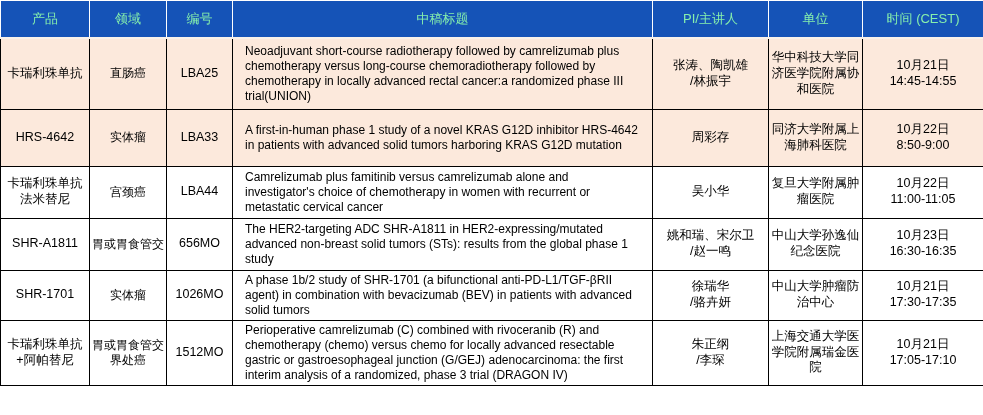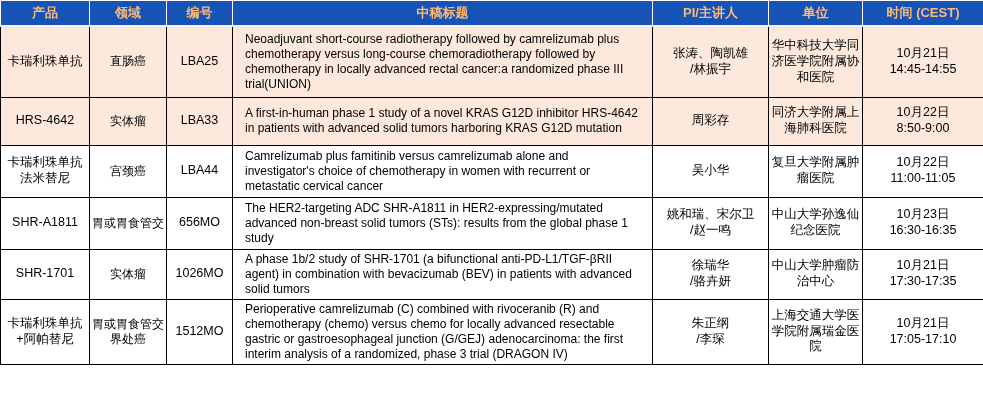--- a/index.html
+++ b/index.html
@@ -22,27 +22,27 @@
   }
   col.c-product{width:89px;}
   col.c-field{width:77px;}
   col.c-code{width:66px;}
   col.c-title{width:420px;}
   col.c-pi{width:116px;}
   col.c-org{width:94px;}
   col.c-time{width:121px;}
   thead th{
     background:#1553B7;
-    color:#fdba74;
-    font-weight:bold;
+    color:#86efac;
+    font-weight:normal;
     font-size:13px;
     height:22px;
     border:1px solid #ffffff;
     border-bottom:2px solid #F9F1EA;
-    padding:1px 2px;
+    padding:7px 2px;
     text-align:center;
     vertical-align:middle;
   }
   tbody td{
     border:1px solid #000000;
     color:#000000;
     font-size:12.5px;
     text-align:center;
     vertical-align:middle;
     padding:1px 2px;
@@ -55,21 +55,21 @@
     background:#FCE9DC;
   }
   tbody td.col-title{
     text-align:left;
     padding:2px 12px;
     font-size:12px;
     line-height:15px;
   }
   tbody td.col-field{font-size:12px;}
   tbody tr:nth-child(1){height:71px;}
-  tbody tr:nth-child(2){height:48px;}
+  tbody tr:nth-child(2){height:57px;}
   tbody tr:nth-child(3){height:52px;}
   tbody tr:nth-child(4){height:52px;}
   tbody tr:nth-child(5){height:35px;}
   tbody tr:nth-child(6){height:52px;}
   tbody tr:nth-child(7){height:77px;}
 </style>
 </head>
 <body>
 
 <div class="table-wrap">

